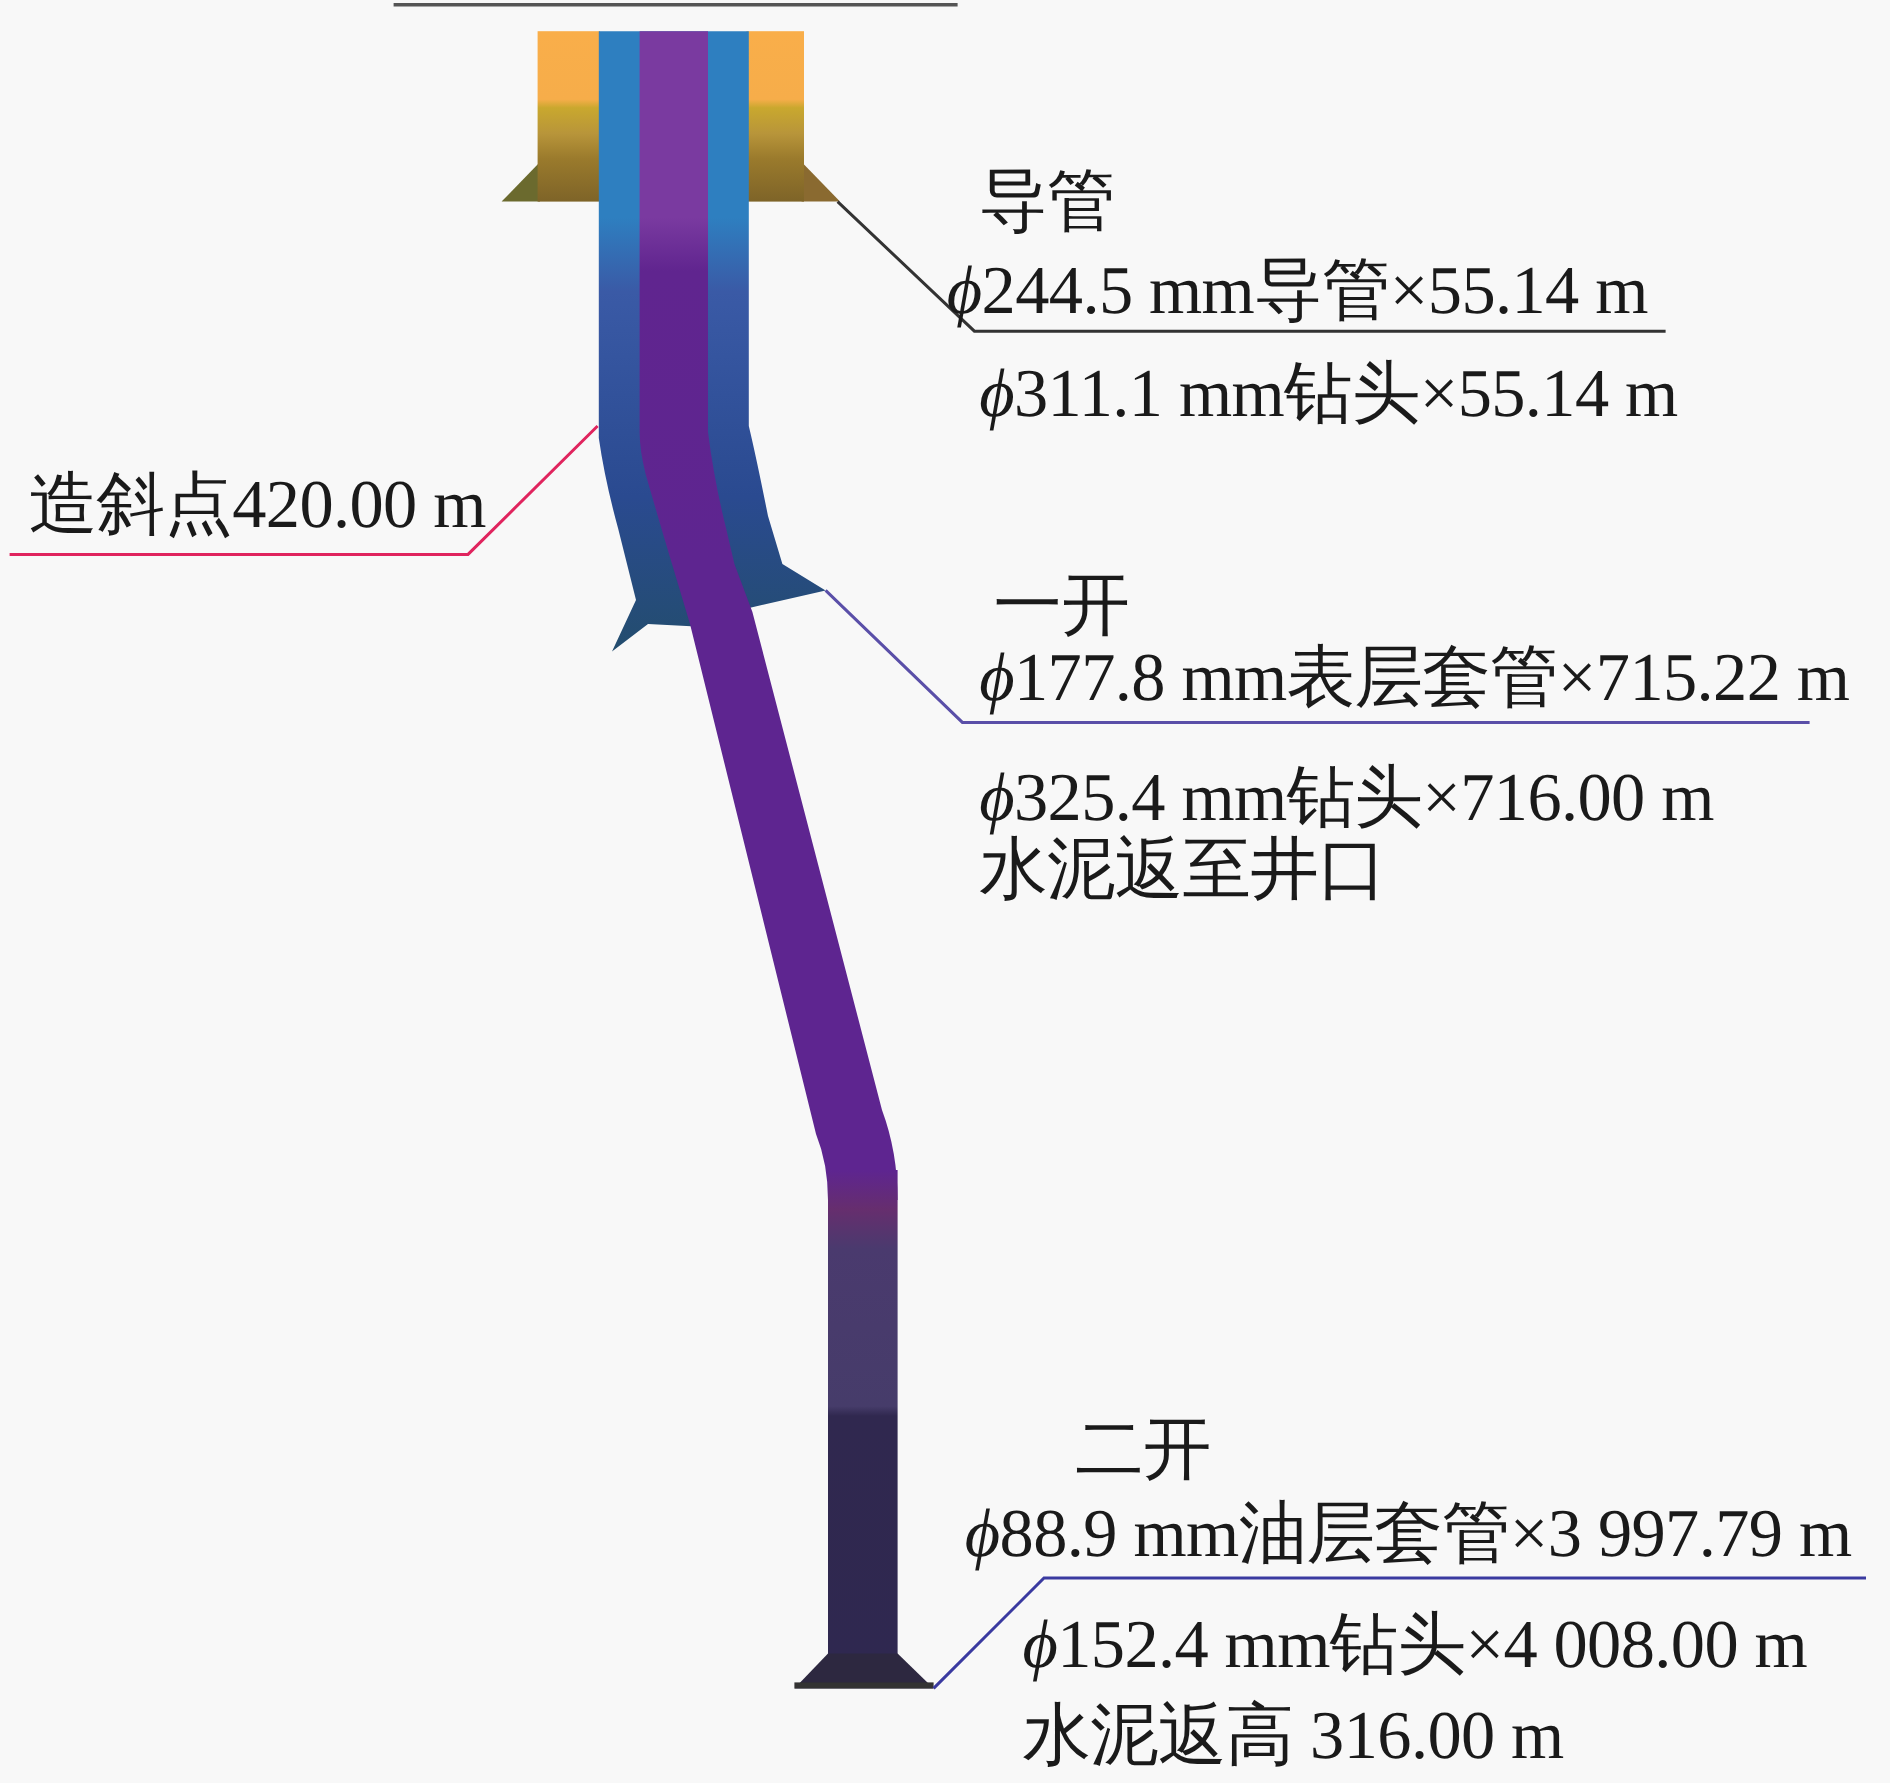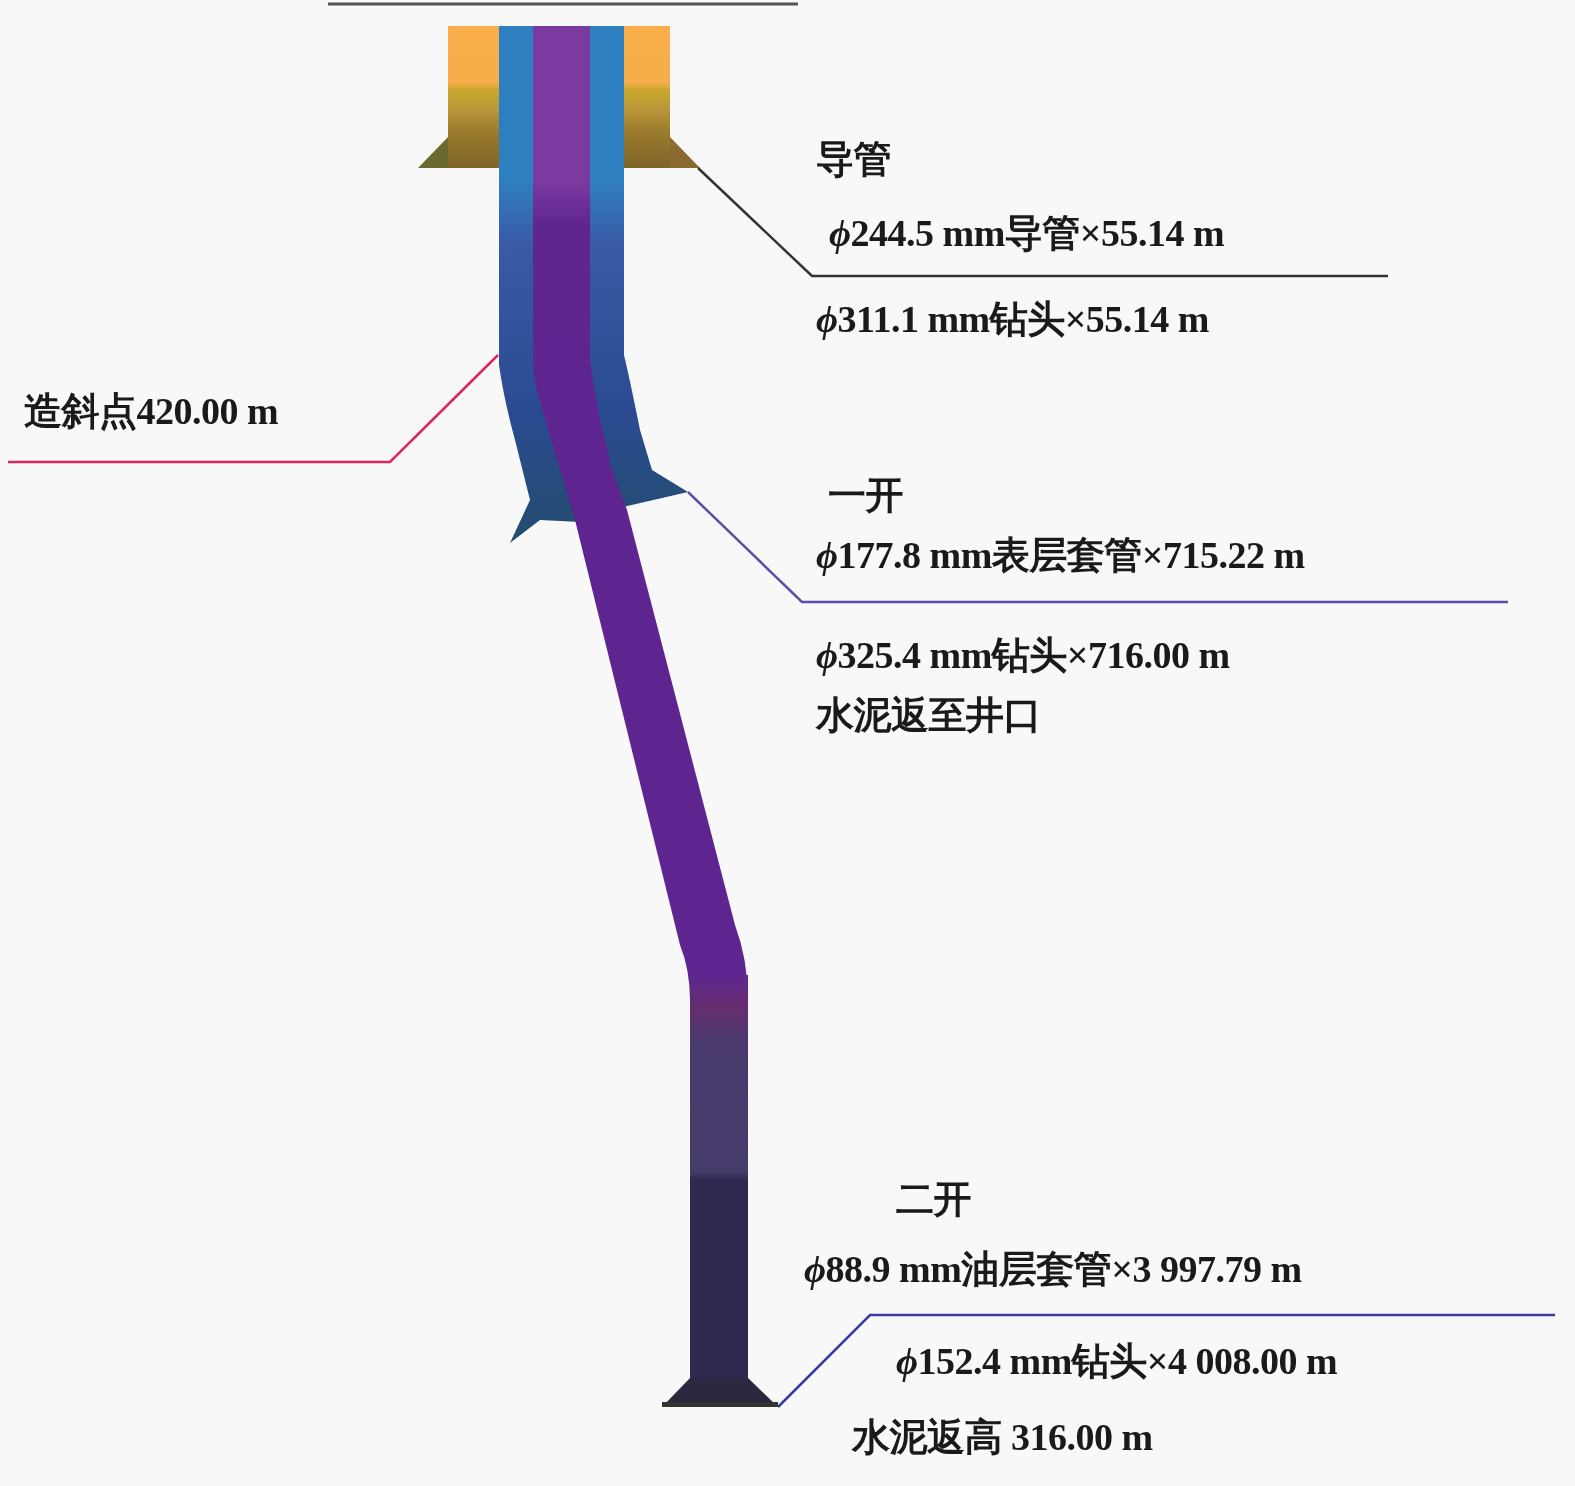--- a/index.html
+++ b/index.html
@@ -1,19 +1,19 @@
 <!DOCTYPE html>
 <html><head>
 <meta charset="utf-8">
 <style>
   html, body { margin:0; padding:0; background:#f8f8f8; }
   body { width:1575px; height:1486px; position:relative; overflow:hidden;
          font-family: "Liberation Serif", "DejaVu Serif", serif; color:#1a1a1a; }
   svg#well { position:absolute; left:0; top:0; }
-  .lbl { position:absolute; font-size:38px; line-height:1; white-space:nowrap; letter-spacing:-0.5px;font-weight:bold; }
+  .lbl { position:absolute; font-size:57px; line-height:1; white-space:nowrap; letter-spacing:-0.5px; }
   .phi { font-style:italic; }
 </style>
 </head>
 <body>
 
 <svg id="well" width="1575" height="1486" viewBox="0 0 1575 1486" xmlns="http://www.w3.org/2000/svg">
   <defs>
     <linearGradient id="condGrad" x1="0" y1="0" x2="0" y2="1">
       <stop offset="0" stop-color="#f9ae4a"></stop>
       <stop offset="0.4" stop-color="#f6ad4a"></stop>
@@ -66,24 +66,24 @@
 
   <polyline points="498,355 390,462 8,462" fill="none" stroke="#e0245e" stroke-width="2.5"></polyline>
   <polyline points="698,168 812,276 1388,276" fill="none" stroke="#333" stroke-width="2.5"></polyline>
   <polyline points="688,492 802,602 1508,602" fill="none" stroke="#5a4fa8" stroke-width="2.5"></polyline>
   <polyline points="778,1407 870,1315 1555,1315" fill="none" stroke="#3a3aa0" stroke-width="2.5"></polyline>
 </svg>
 
 <div class="lbl" style="left:24px; top:392px;">造斜点420.00 m</div>
 
 <div class="lbl" style="left:816px; top:140px;">导管</div>
-<div class="lbl" style="left:829px; top:214px;"><span class="phi">ϕ</span><span>244.5 mm导管×55.14 m</span></div>
+<div class="lbl" style="left:789px; top:214px;"><span class="phi">ϕ</span><span>244.5 mm导管×55.14 m</span></div>
 <div class="lbl" style="left:816px; top:300px;text-align:center;"><span class="phi">ϕ</span><span>311.1 mm钻头×55.14 m</span></div>
 
 <div class="lbl" style="left:816px; top:476px;margin-left:12px;">一开</div>
 <div class="lbl" style="left:816px; top:536px;"><span class="phi">ϕ</span><span>177.8 mm表层套管×715.22 m</span></div>
 <div class="lbl" style="left:816px; top:636px;"><span class="phi">ϕ</span><span>325.4 mm钻头×716.00 m</span></div>
 <div class="lbl" style="left:816px; top:696px;">水泥返至井口</div>
 
 <div class="lbl" style="left:896px; top:1180px;">二开</div>
 <div class="lbl" style="left:804px; top:1250px;"><span class="phi">ϕ</span><span>88.9 mm油层套管×3 997.79 m</span></div>
-<div class="lbl" style="left:852px; top:1342px;margin-left:44px;"><span class="phi">ϕ</span><span>152.4 mm钻头×4 008.00 m</span></div>
+<div class="lbl" style="left:852px; top:1342px;"><span class="phi">ϕ</span><span>152.4 mm钻头×4 008.00 m</span></div>
 <div class="lbl" style="left:852px; top:1418px;">水泥返高 316.00 m</div>
 
 </body></html>

